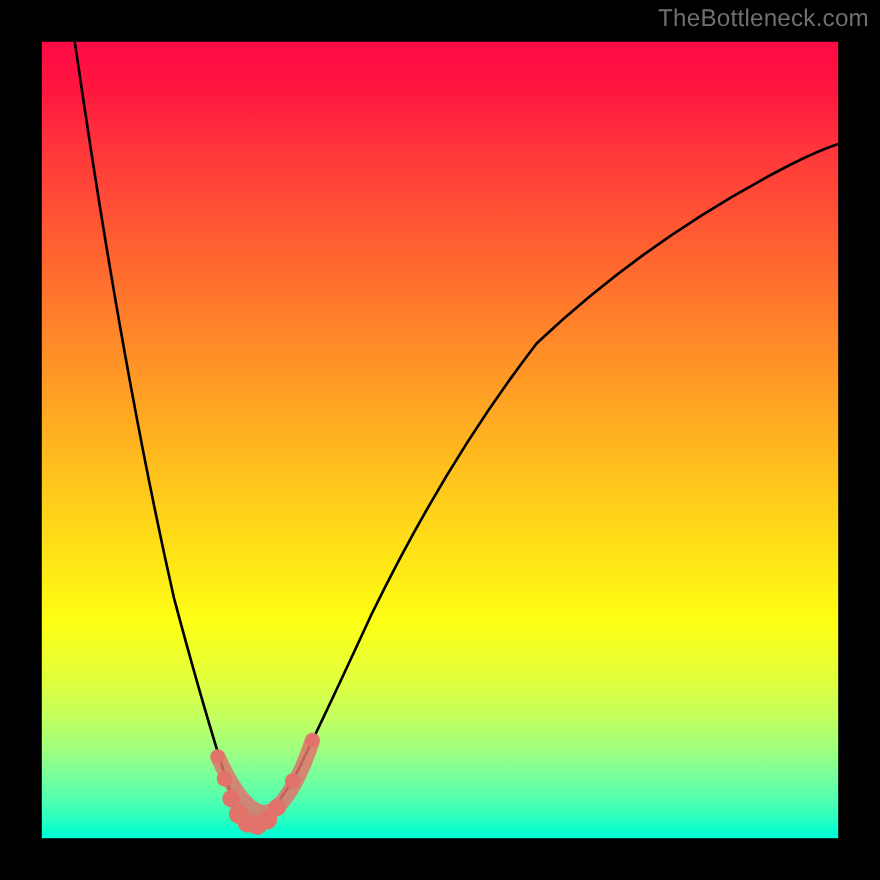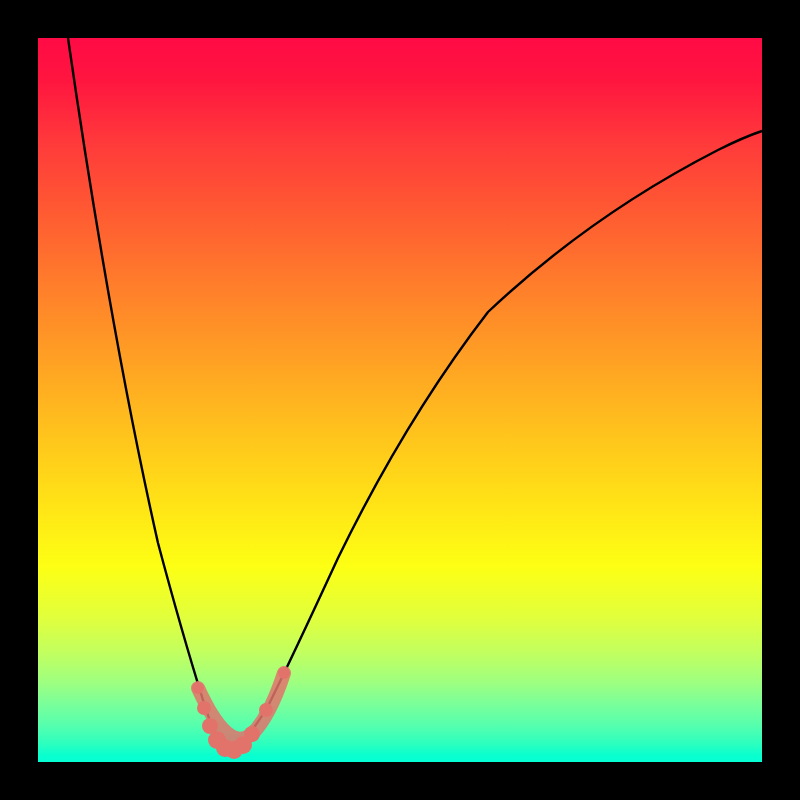--- a/index.html
+++ b/index.html
@@ -95,13 +95,14 @@
         <circle cx="214" cy="696" r="8"></circle>
         <circle cx="228" cy="672" r="7"></circle>
         <circle cx="246" cy="635" r="6"></circle>
 
         <path d="M 160 650 Q 190 716 214 696 Q 232 678 246 635" fill="none" stroke="#e2736b" stroke-width="14" stroke-linecap="round" opacity="0.85"></path>
       </g>
     </svg>
 
   </div>
 
+  <div class="watermark">TheBottleneck.com</div>
 </div>
 
 </body></html>

